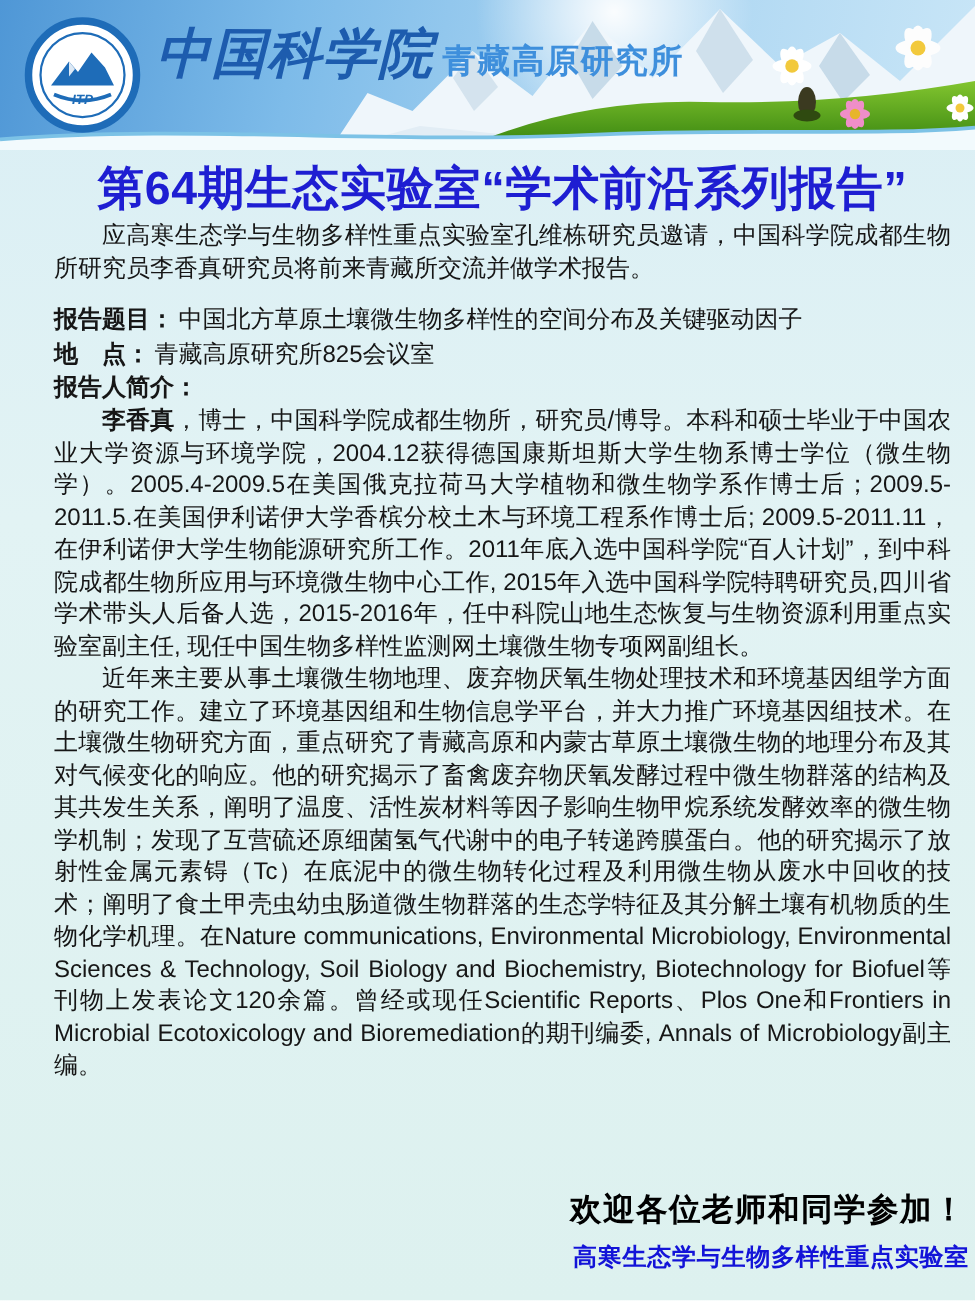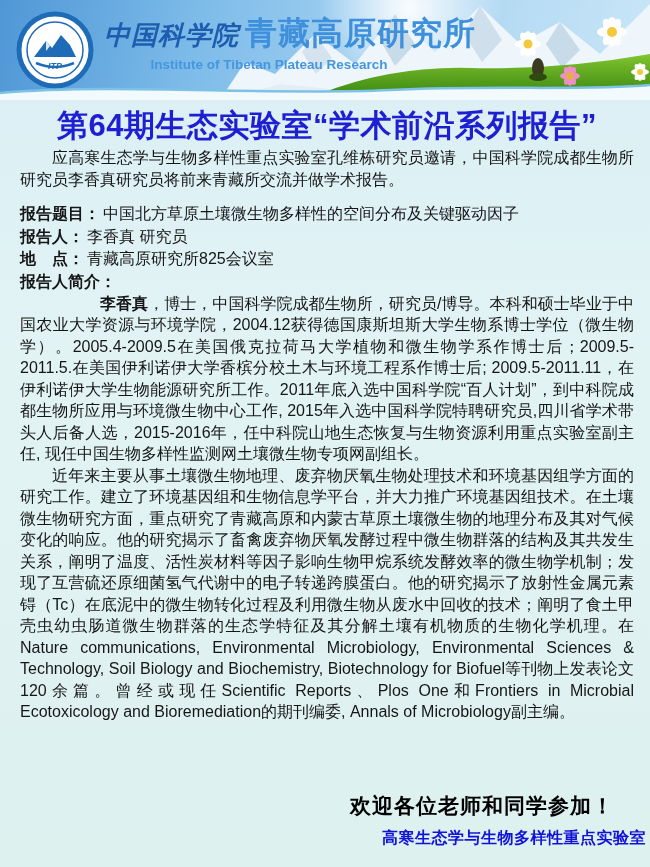--- a/index.html
+++ b/index.html
@@ -17,41 +17,41 @@
   .mountains { position:absolute; right:0; top:0; width:430px; height:100px; }
   .grass { position:absolute; right:0; bottom:6px; width:330px; height:42px; }
   .flowers { position:absolute; right:0; bottom:4px; width:150px; height:86px; }
   .wave { position:absolute; left:0; bottom:0; width:650px; height:20px; }
 
   .logo { position:absolute; left:16px; top:11px; width:78px; height:78px; }
 
   .orgblock { position:absolute; left:104px; top:12px; width:330px; text-align:center; }
   .org-cn { white-space:nowrap; text-align:left; }
   .org-calli { font-family:"DejaVu Serif","Liberation Serif",serif; font-weight:bold; font-style:italic;
-               font-size:26px; color:#1d5cae; letter-spacing:1px; }
-  .org-name { font-size:32px; font-weight:bold; color:#3e8fdc; margin-left:6px; letter-spacing:1px; }
+               font-size:36px; color:#1d5cae; letter-spacing:1px; }
+  .org-name { font-size:22px; font-weight:bold; color:#3e8fdc; margin-left:6px; letter-spacing:1px; }
   .org-en { font-size:13.5px; font-weight:bold; color:#4596de; line-height:17px; }
 
   
   .content { position:absolute; top:100px; left:0; width:650px; height:692px; overflow:hidden;
-             padding:0 16px 0 20px; color:#161616; }
+             padding:0 16px 0 36px; color:#161616; }
   .main-title { margin-top:5px; text-align:center; font-size:31px; line-height:42px;
                 font-weight:bold; color:#1e1ed2; letter-spacing:0.5px; white-space:nowrap; }
   .para { font-size:16px; line-height:21.5px; text-align:justify; }
   .indent { text-indent:2em; }
   .intro { }
   .details { margin-top:13px; }
   .detail-row { font-size:16px; line-height:22.5px; }
   .detail-label { font-weight:bold; }
   .detail-value { margin-left:3px; }
   .bio-head { font-size:16px; line-height:22px; font-weight:bold; }
-  .bold { font-weight:bold;margin-left:48px; }
+  .bold { font-weight:bold; }
 
   
-  .welcome { position:absolute; top:792px; right:36px; font-size:21px; font-weight:600;
+  .welcome { position:absolute; top:792px; right:6px; font-size:21px; font-weight:600;
              color:#000; letter-spacing:1px; }
   .lab-name { position:absolute; top:828px; right:4px; font-size:16px; font-weight:bold;
               color:#1313d8; letter-spacing:0.5px; }
 </style>
 </head>
 <body>
 
 <div class="poster">
 
   <header class="banner">
@@ -115,40 +115,36 @@
       <path d="M18,46 L30,30 L36,37 L45,24 L54,34 L60,46 Z" fill="#1e6cb8"></path>
       <path d="M30,30 L34,35 L30,40 Z" fill="#ffffff" opacity="0.85"></path>
       <path d="M20,52 Q39,60 58,52" stroke="#1e6cb8" stroke-width="2.5" fill="none"></path>
       <text x="39" y="58" text-anchor="middle" font-size="9" font-style="italic" font-weight="bold" fill="#1e6cb8">ITP</text>
     </svg>
 
     <div class="orgblock">
       <div class="org-cn">
         <span class="org-calli">中国科学院</span><span class="org-name">青藏高原研究所</span>
       </div>
-      <div class="org-en">Institute of Tibetan Plateau Research</div>
     </div>
 
     <svg class="wave" viewBox="0 0 650 20" preserveAspectRatio="none">
       <path d="M0,13 C120,3 260,16 390,10 C500,5 580,11 650,5 L650,20 L0,20 Z" fill="#f2fafd"></path>
       <path d="M0,13 C120,3 260,16 390,10 C500,5 580,11 650,5" stroke="#7cc2e6" stroke-width="2.5" fill="none"></path>
     </svg>
   </header>
 
   <main class="content">
     <h1 class="main-title">第64期生态实验室“学术前沿系列报告”</h1>
 
     <p class="para indent intro">应高寒生态学与生物多样性重点实验室孔维栋研究员邀请，中国科学院成都生物所研究员李香真研究员将前来青藏所交流并做学术报告。</p>
 
     <div class="details">
       <p class="detail-row">
         <span class="detail-label">报告题目：</span><span class="detail-value">中国北方草原土壤微生物多样性的空间分布及关键驱动因子</span>
-      </p>
-      <p class="detail-row">
-        <span class="detail-label">报告人：</span><span class="detail-value">李香真 研究员</span>
       </p>
       <p class="detail-row">
         <span class="detail-label">地　点：</span><span class="detail-value">青藏高原研究所825会议室</span>
       </p>
     </div>
 
     <p class="bio-head">报告人简介：</p>
 
     <p class="para indent">
       <span class="bold">李香真</span><span>，博士，中国科学院成都生物所，研究员/博导。本科和硕士毕业于中国农业大学资源与环境学院，2004.12获得德国康斯坦斯大学生物系博士学位（微生物学）。2005.4-2009.5在美国俄克拉荷马大学植物和微生物学系作博士后；2009.5-2011.5.在美国伊利诺伊大学香槟分校土木与环境工程系作博士后; 2009.5-2011.11，在伊利诺伊大学生物能源研究所工作。2011年底入选中国科学院“百人计划”，到中科院成都生物所应用与环境微生物中心工作, 2015年入选中国科学院特聘研究员,四川省学术带头人后备人选，2015-2016年，任中科院山地生态恢复与生物资源利用重点实验室副主任, 现任中国生物多样性监测网土壤微生物专项网副组长。</span>

